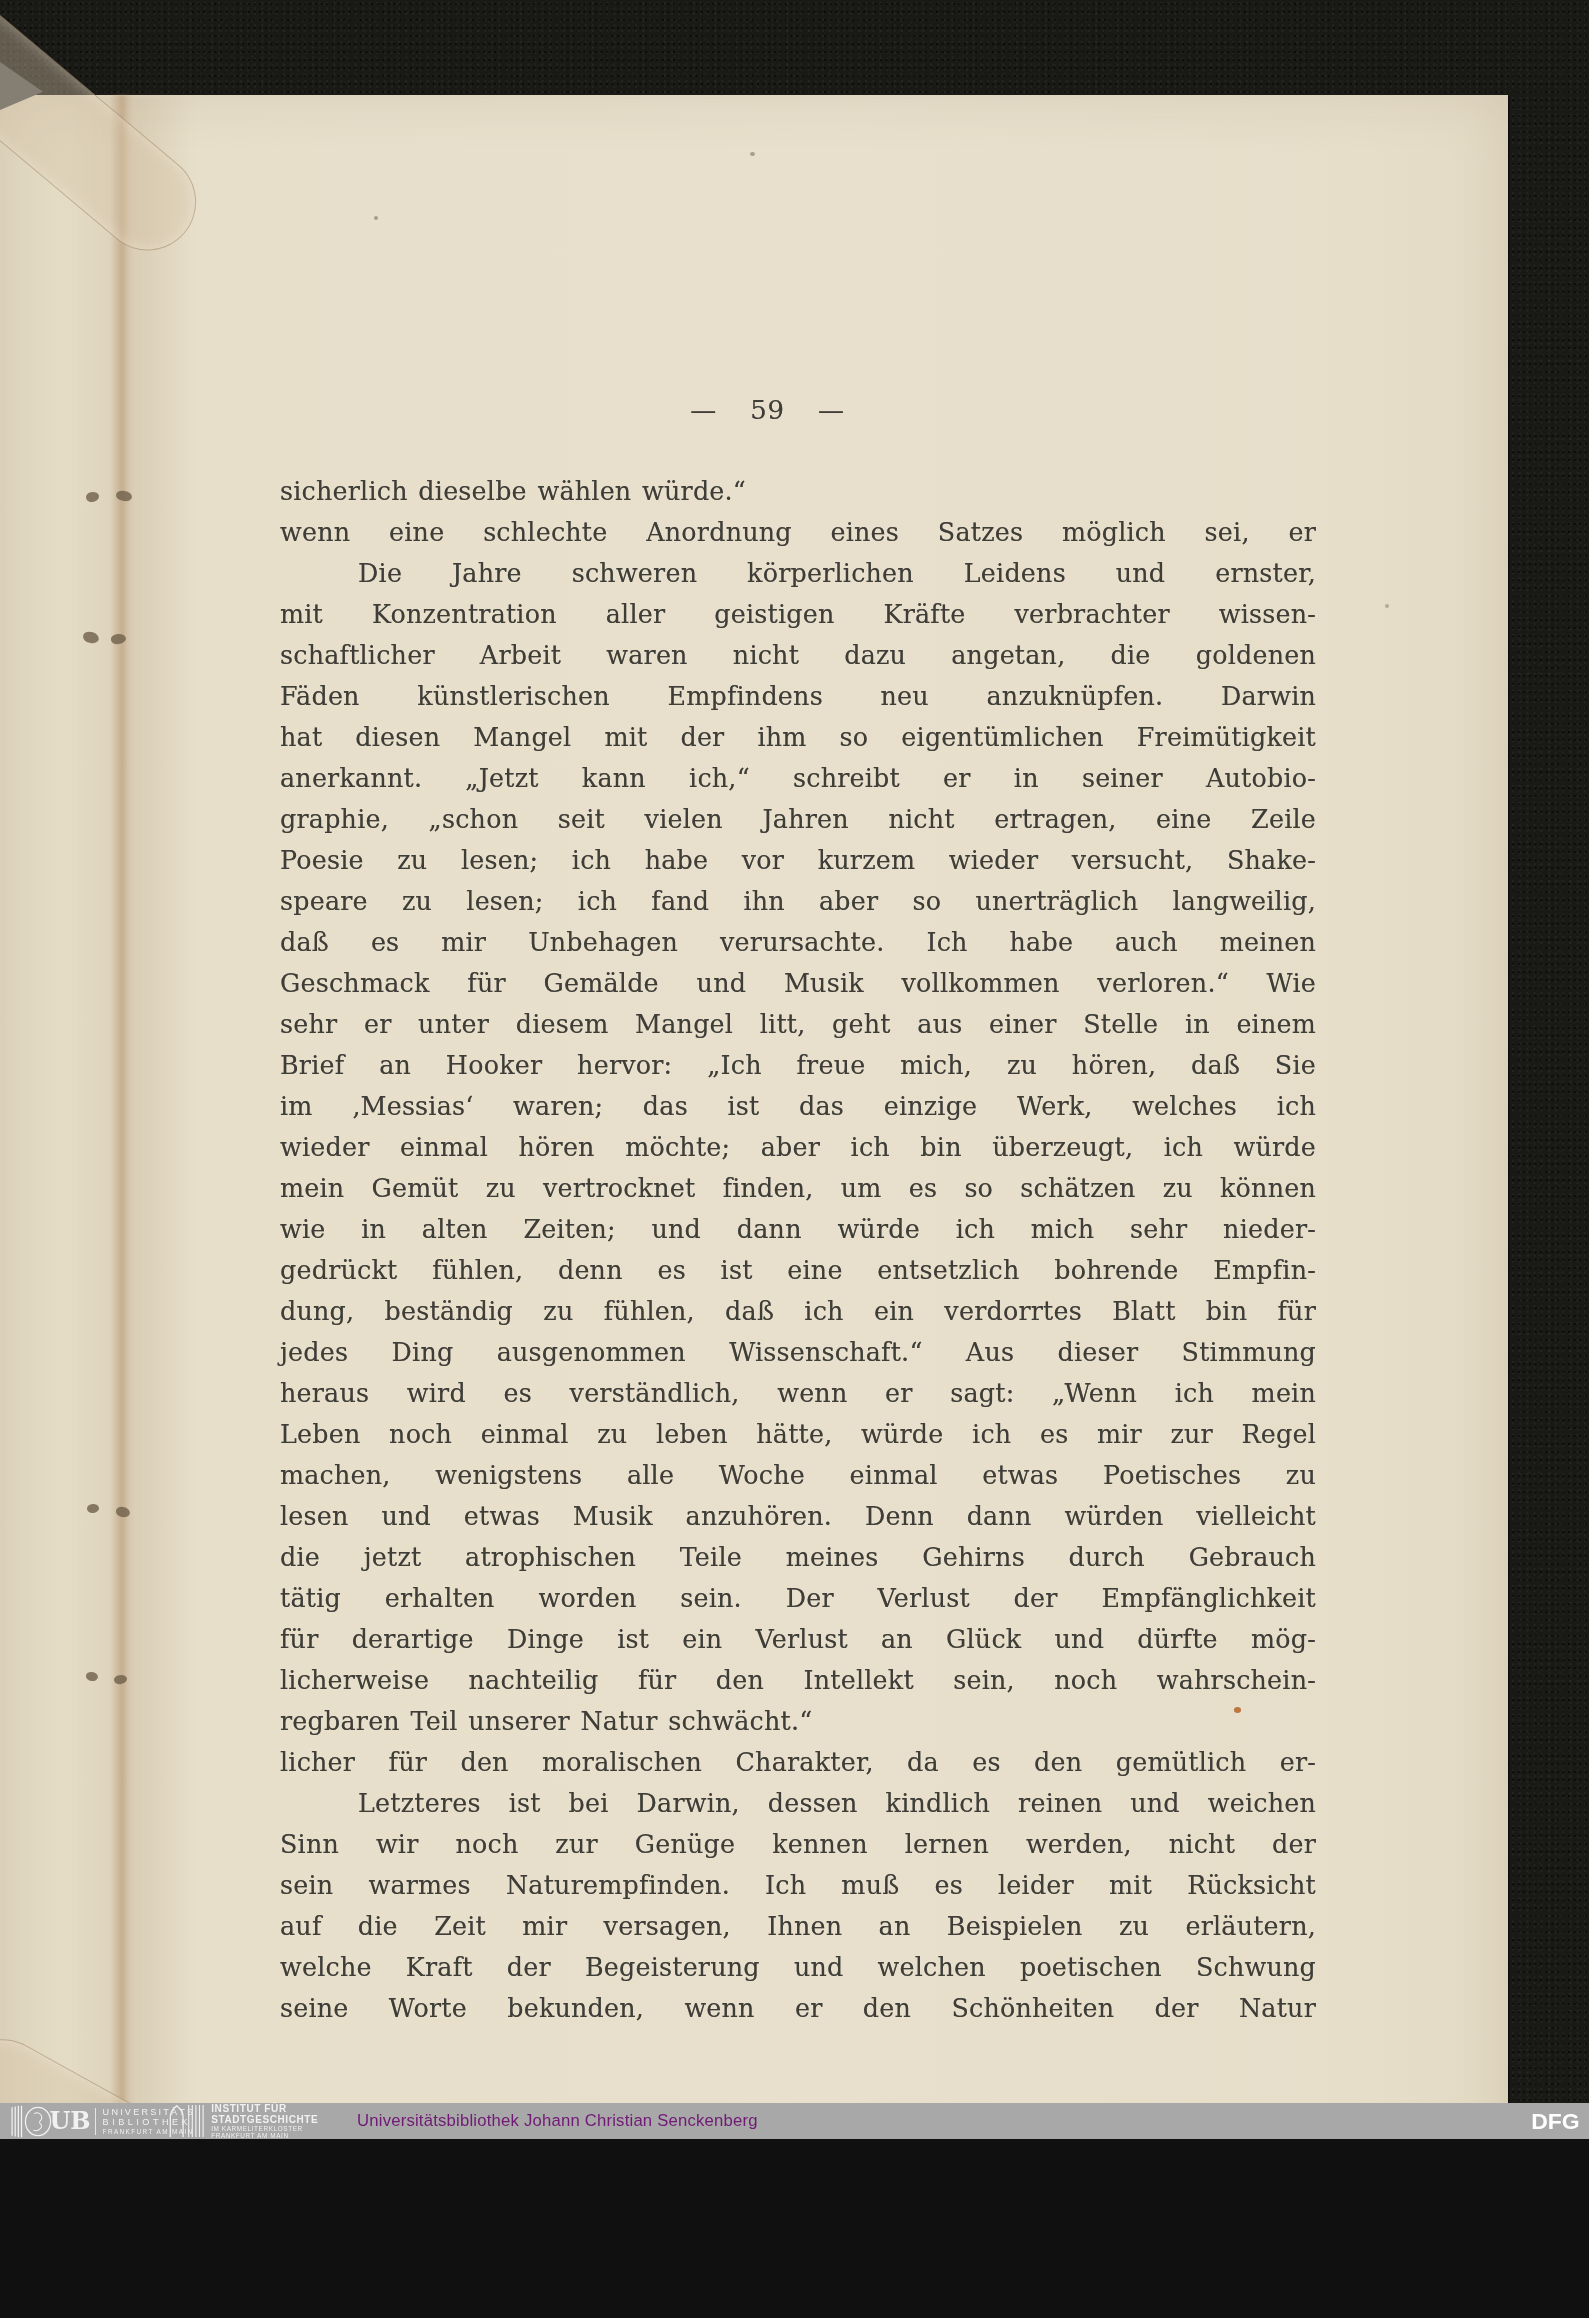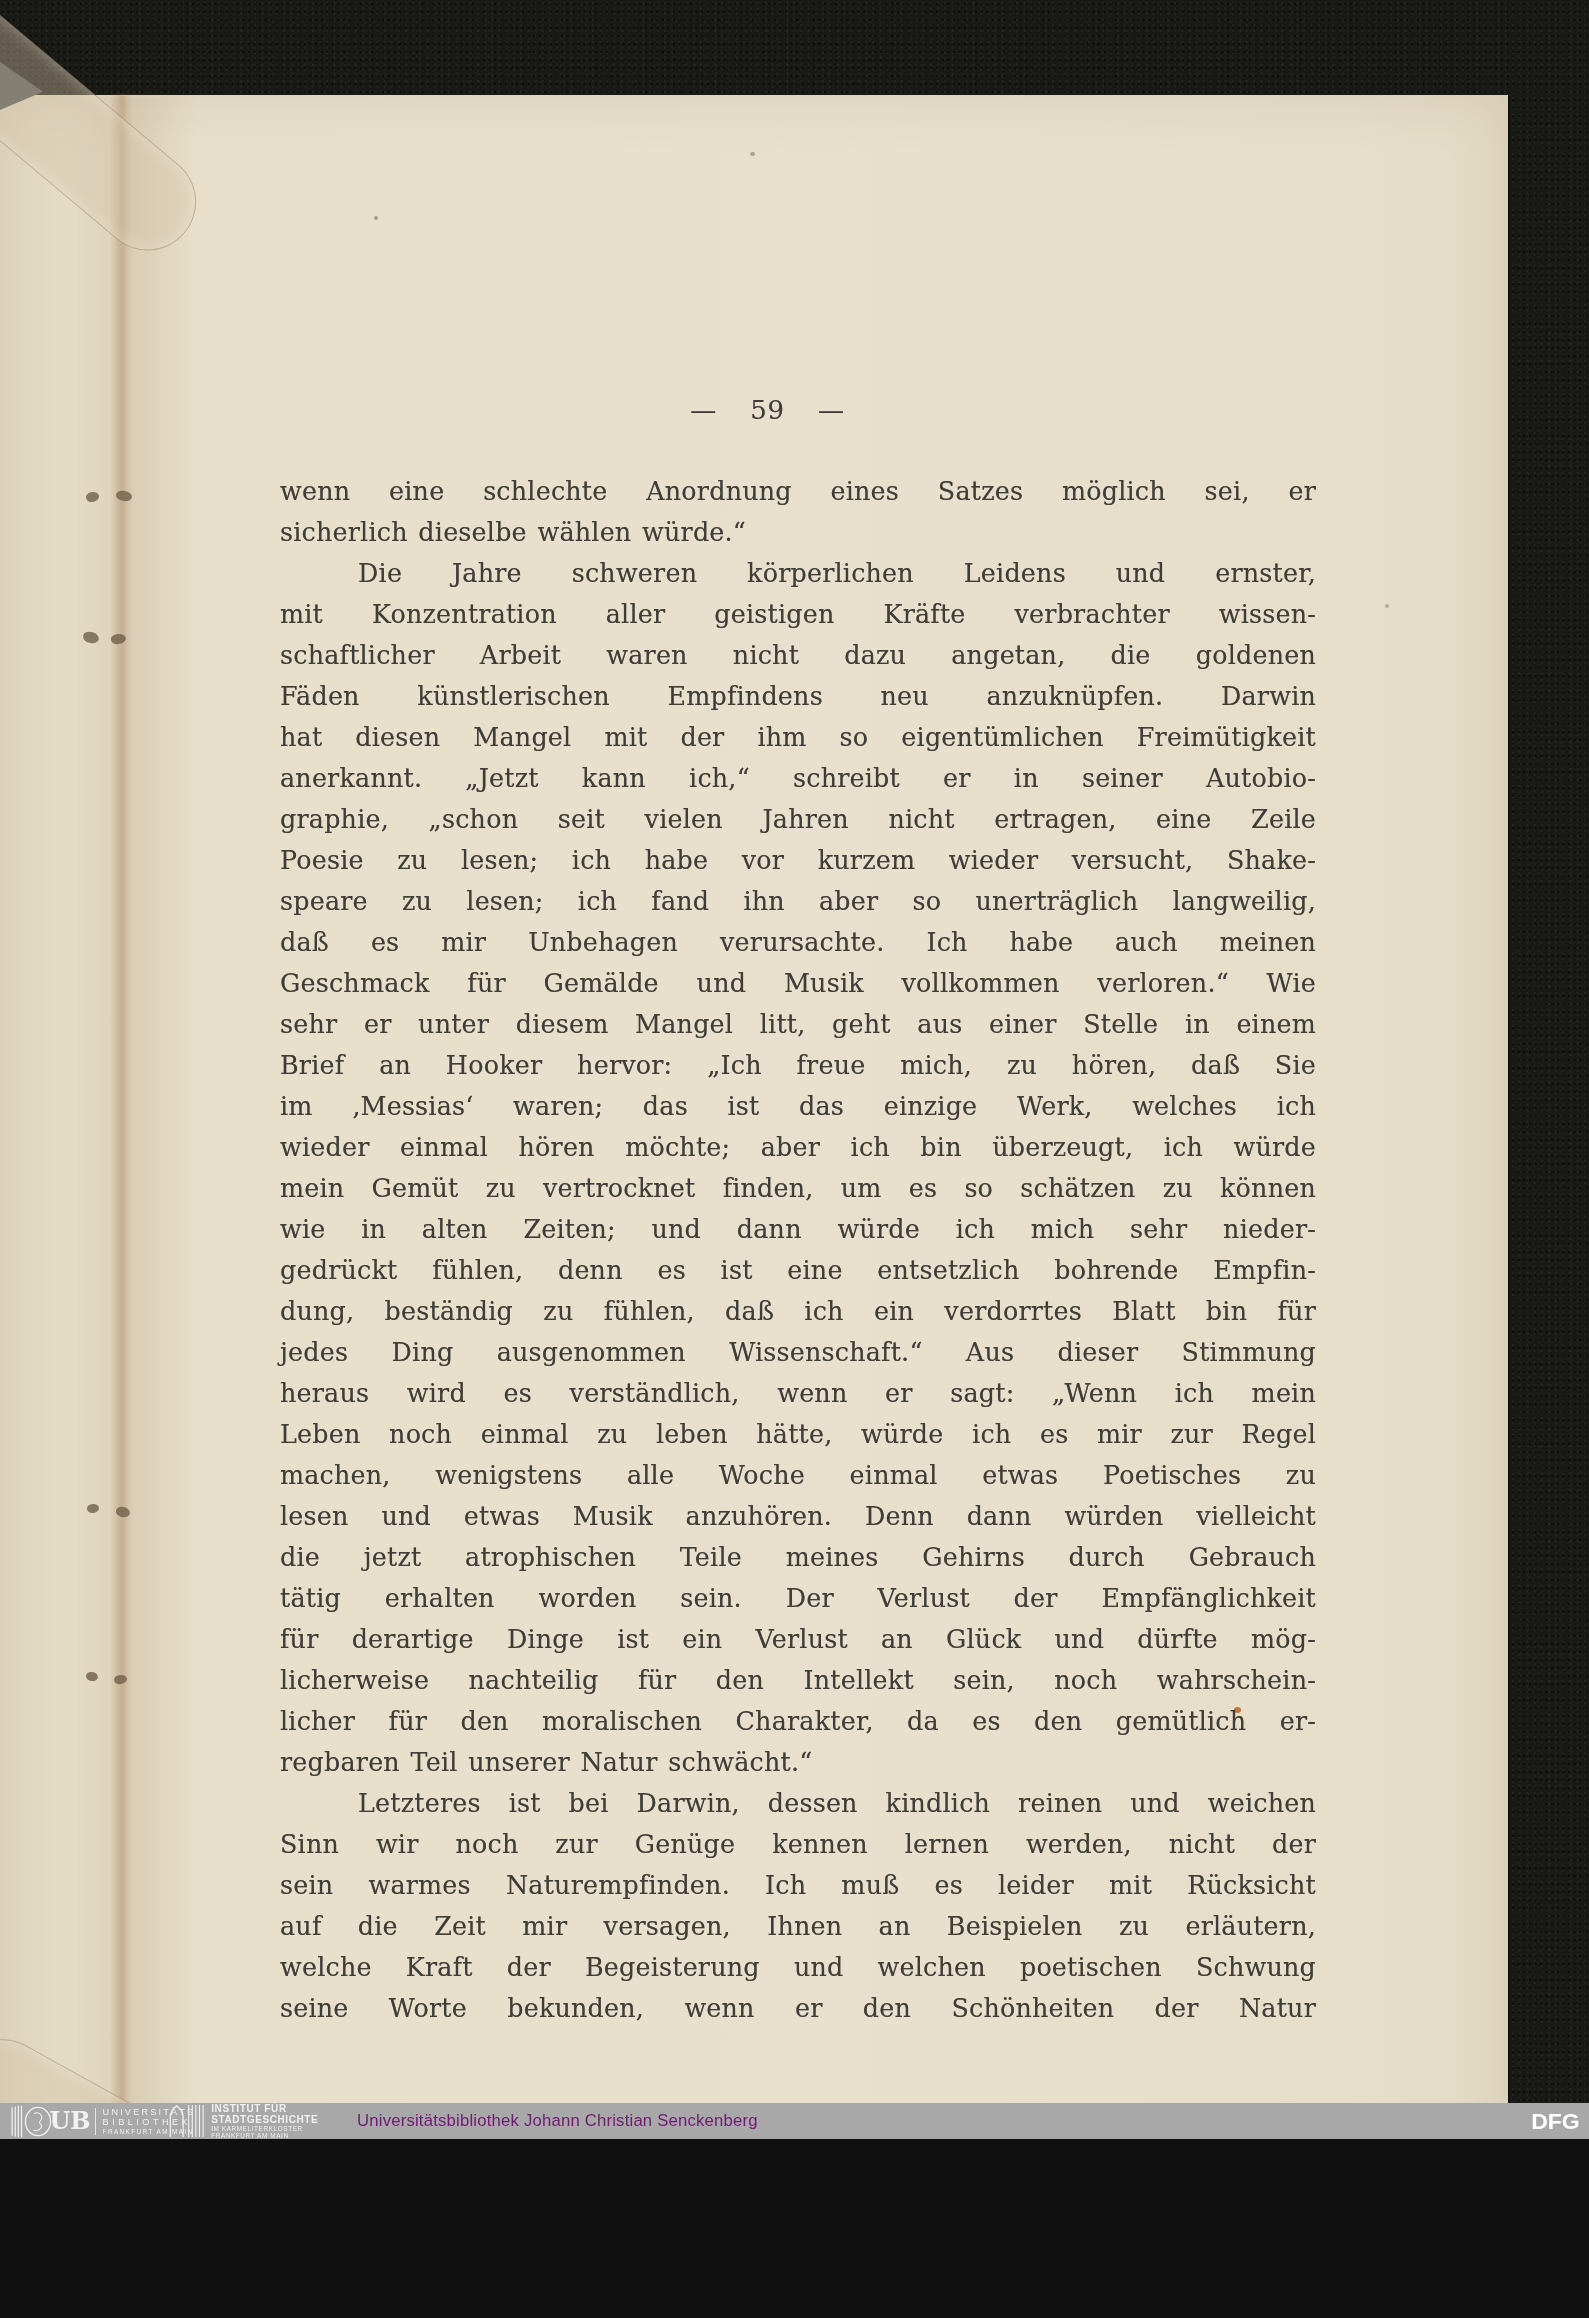--- a/index.html
+++ b/index.html
@@ -109,22 +109,22 @@
     <div class="sewing-mark" style="left:86px;top:1577px;width:12px;height:8.7px;transform:rotate(6deg);"></div>
     <div class="sewing-mark" style="left:114px;top:1580px;width:12.7px;height:8.7px;transform:rotate(-12deg);"></div>
 
     <div class="ink-speck" style="left:1234px;top:1612px;width:7.2px;height:5.6px;background:#b4652a;opacity:.85;"></div>
     <div class="ink-speck" style="left:750px;top:57px;width:4.8px;height:4px;background:#a89f89;"></div>
     <div class="ink-speck" style="left:374px;top:121px;width:4px;height:4px;background:#a79e88;"></div>
     <div class="ink-speck" style="left:1385px;top:509px;width:4px;height:4px;background:#b3aa93;"></div>
 
     <div class="page-number">— 59 —</div>
     <div class="text-block">
+        <div class="line end">sicherlich dieselbe wählen würde.“</div>
         <div class="line">wenn eine schlechte Anordnung eines Satzes möglich sei, er</div>
-        <div class="line end">sicherlich dieselbe wählen würde.“</div>
         <div class="line indent">Die Jahre schweren körperlichen Leidens und ernster,</div>
         <div class="line">mit Konzentration aller geistigen Kräfte verbrachter wissen-</div>
         <div class="line">schaftlicher Arbeit waren nicht dazu angetan, die goldenen</div>
         <div class="line">Fäden künstlerischen Empfindens neu anzuknüpfen. Darwin</div>
         <div class="line">hat diesen Mangel mit der ihm so eigentümlichen Freimütigkeit</div>
         <div class="line">anerkannt. „Jetzt kann ich,“ schreibt er in seiner Autobio-</div>
         <div class="line">graphie, „schon seit vielen Jahren nicht ertragen, eine Zeile</div>
         <div class="line">Poesie zu lesen; ich habe vor kurzem wieder versucht, Shake-</div>
         <div class="line">speare zu lesen; ich fand ihn aber so unerträglich langweilig,</div>
         <div class="line">daß es mir Unbehagen verursachte. Ich habe auch meinen</div>
@@ -139,22 +139,22 @@
         <div class="line">dung, beständig zu fühlen, daß ich ein verdorrtes Blatt bin für</div>
         <div class="line">jedes Ding ausgenommen Wissenschaft.“ Aus dieser Stimmung</div>
         <div class="line">heraus wird es verständlich, wenn er sagt: „Wenn ich mein</div>
         <div class="line">Leben noch einmal zu leben hätte, würde ich es mir zur Regel</div>
         <div class="line">machen, wenigstens alle Woche einmal etwas Poetisches zu</div>
         <div class="line">lesen und etwas Musik anzuhören. Denn dann würden vielleicht</div>
         <div class="line">die jetzt atrophischen Teile meines Gehirns durch Gebrauch</div>
         <div class="line">tätig erhalten worden sein. Der Verlust der Empfänglichkeit</div>
         <div class="line">für derartige Dinge ist ein Verlust an Glück und dürfte mög-</div>
         <div class="line">licherweise nachteilig für den Intellekt sein, noch wahrschein-</div>
+        <div class="line end">regbaren Teil unserer Natur schwächt.“</div>
         <div class="line">licher für den moralischen Charakter, da es den gemütlich er-</div>
-        <div class="line end">regbaren Teil unserer Natur schwächt.“</div>
         <div class="line indent">Letzteres ist bei Darwin, dessen kindlich reinen und weichen</div>
         <div class="line">Sinn wir noch zur Genüge kennen lernen werden, nicht der</div>
         <div class="line">sein warmes Naturempfinden. Ich muß es leider mit Rücksicht</div>
         <div class="line">auf die Zeit mir versagen, Ihnen an Beispielen zu erläutern,</div>
         <div class="line">welche Kraft der Begeisterung und welchen poetischen Schwung</div>
         <div class="line">seine Worte bekunden, wenn er den Schönheiten der Natur</div>
       </div>
   </div>
 
   <div class="wedge wedge-top"></div>

